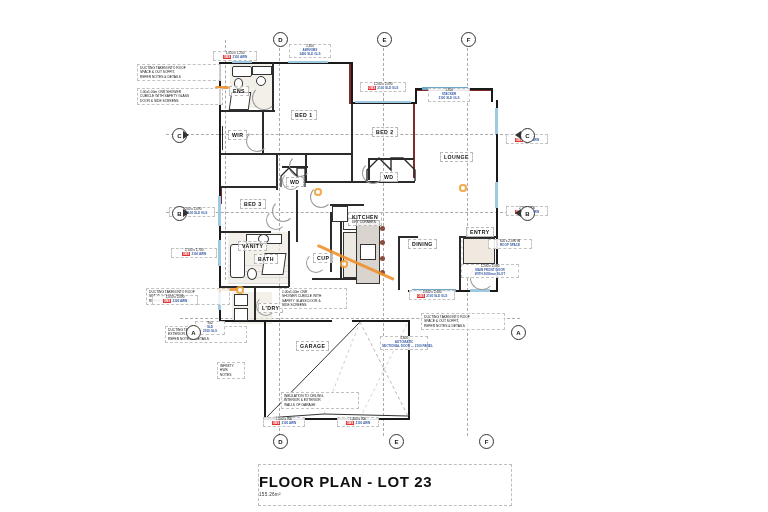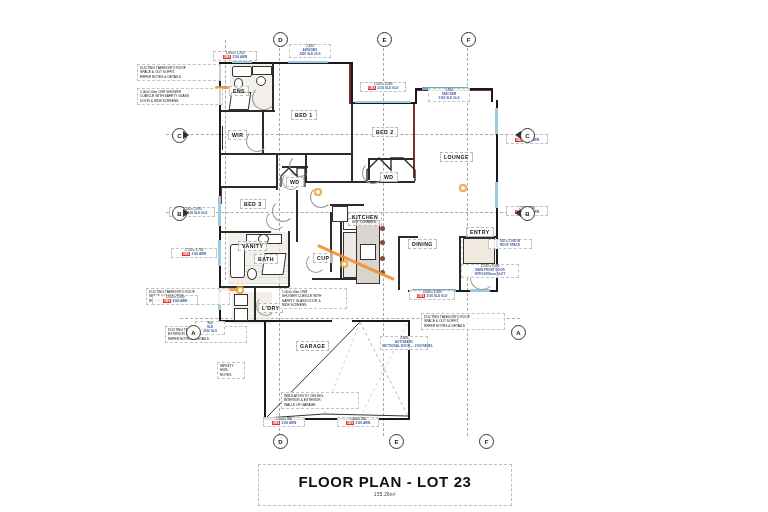--- a/index.html
+++ b/index.html
@@ -93,21 +93,21 @@
   .fix{position:absolute;border:1px solid #333;background:#fff;}
   .fix-r{position:absolute;border:1px solid #333;background:#fff;border-radius:50%;}
   .door-arc{position:absolute;border:1px solid #9a9a9a;border-top-color:transparent;border-right-color:transparent;border-radius:50%;}
   .stool{position:absolute;width:5px;height:5px;border-radius:50%;background:#8a4b3c;}
   .garage-x{position:absolute;}
 
   
   #titleblock{
     position:absolute;left:258px;top:464px;width:252px;height:40px;
     border:1px dashed #bdbdbd;background:#fff;
-    display:flex;flex-direction:column;align-items:center;justify-content:center;
+    display:flex;flex-direction:column;justify-content:center;
   }
   #titleblock .main{font-size:15px;font-weight:bold;letter-spacing:.6px;color:#111;}
   #titleblock .area{font-size:4.6px;color:#333;margin-top:2px;letter-spacing:.3px;}
 </style>
 </head>
 <body>
 
 <div id="stage">
 
   <div class="gridline" style="left:166px;top:134px;width:362px;"></div>

